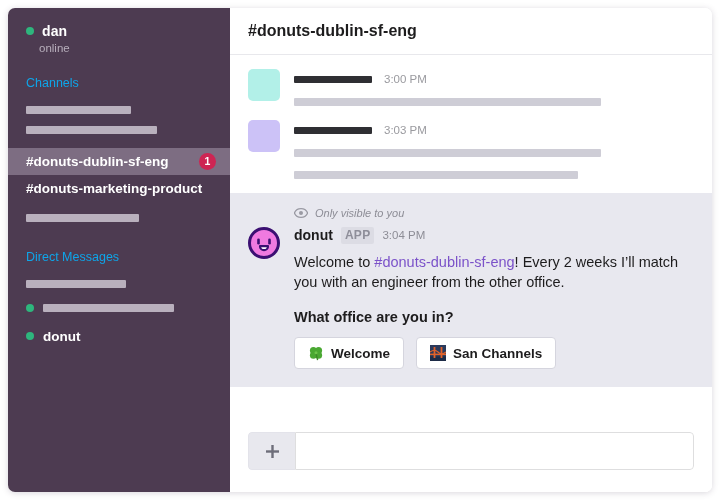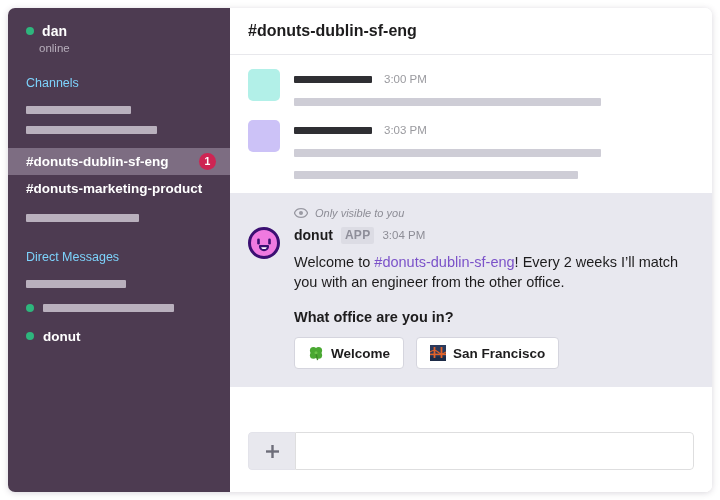--- a/index.html
+++ b/index.html
@@ -62,21 +62,21 @@
   }
   .user-status {
     font-size: 11.5px;
     color: #b7aebb;
     margin-left: 13px;
     margin-top: 2px;
   }
 
   .section-label {
     font-size: 12.5px;
-    color: #7dd3fc;
+    color: #0ea5e9;
     padding: 0 18px;
     margin-top: 22px;
     margin-bottom: 10px;
   }
 
   .ph-row {
     padding: 0 18px;
     height: 20px;
     display: flex;
     align-items: center;
@@ -475,21 +475,21 @@
 
               <div class="action-btn">
                 <svg class="btn-emoji" viewBox="0 0 16 16">
                   <rect x="0" y="0" width="16" height="16" fill="#2b3a5c"></rect>
                   <rect x="0" y="11.5" width="16" height="4.5" fill="#1d2b47"></rect>
                   <rect x="3.6" y="2" width="1.8" height="11" fill="#e2622a"></rect>
                   <rect x="10.6" y="2" width="1.8" height="11" fill="#e2622a"></rect>
                   <rect x="0" y="8.6" width="16" height="1.5" fill="#e2622a"></rect>
                   <path d="M0 7 Q4.5 3.6 8 7 Q11.5 10.4 16 7" fill="none" stroke="#e2622a" stroke-width="1.1"></path>
                 </svg>
-                <span>San Francisco</span>
+                <span>San Channels</span>
               </div>
 
             </div>
           </div>
         </div>
       </div>
     </div>
 
     <div class="composer-area">
       <div class="composer">

